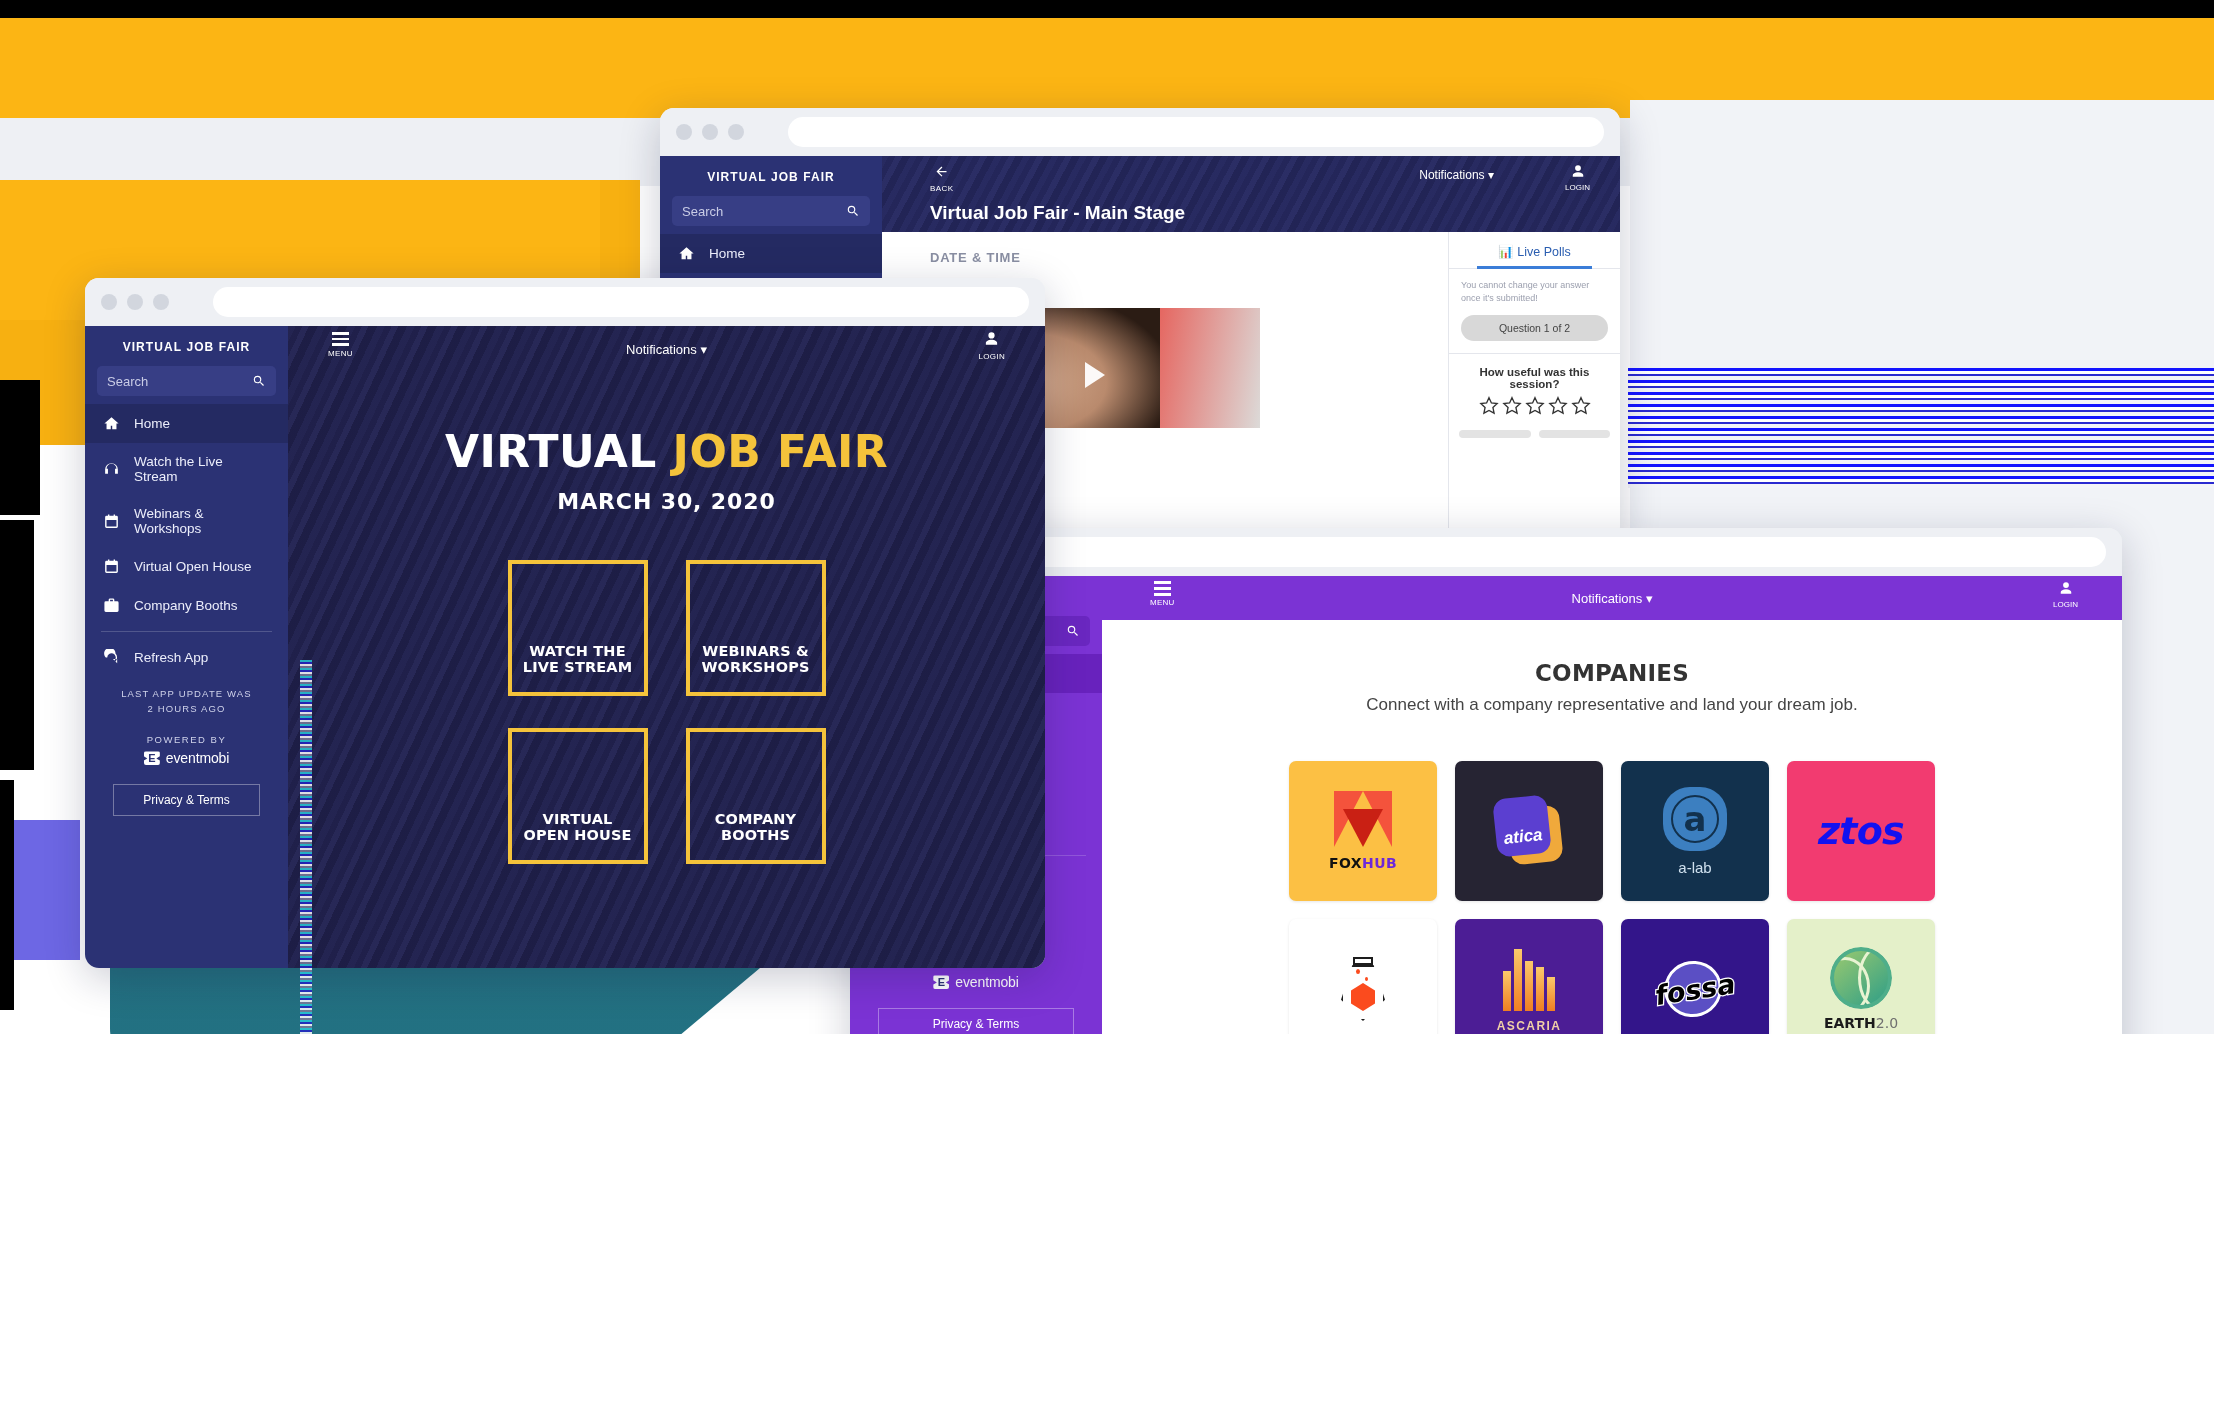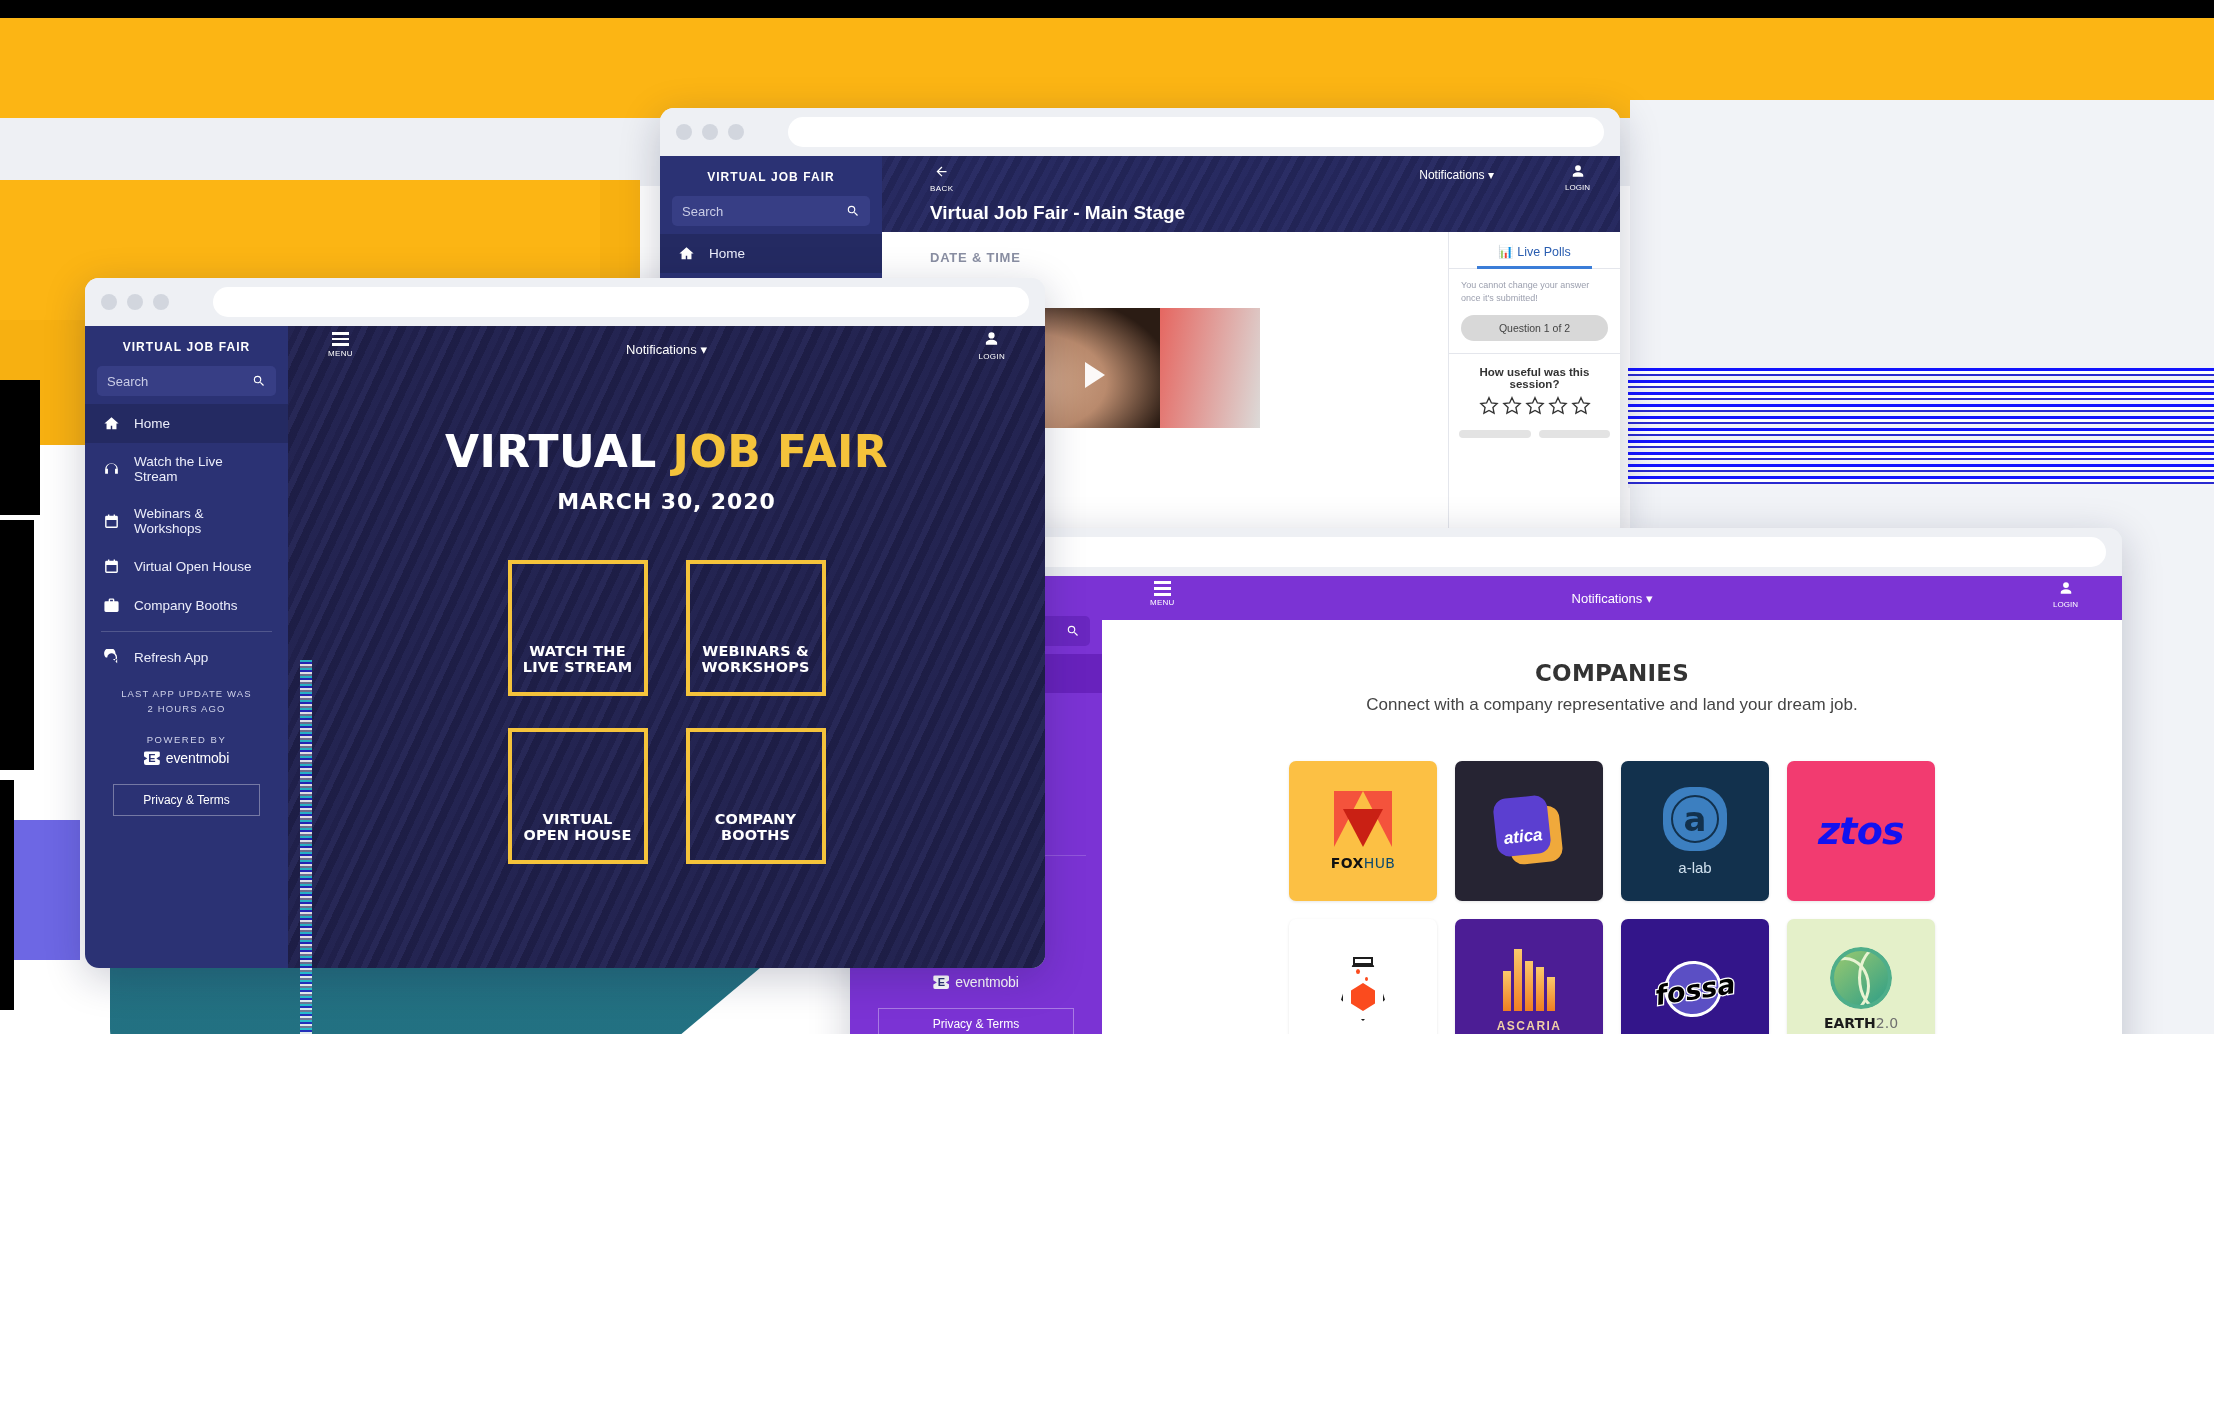--- a/index.html
+++ b/index.html
@@ -294,21 +294,21 @@
   
   .logo-fox { width: 58px; height: 56px; position: relative; }
   .logo-fox .l { position:absolute; left:0; top:0; width:0; height:0;
     border-left: 29px solid #f4533c; border-bottom: 56px solid transparent;}
   .logo-fox .r { position:absolute; right:0; top:0; width:0; height:0;
     border-right: 29px solid #f4533c; border-bottom: 56px solid transparent;}
   .logo-fox .c { position:absolute; left:50%; top:18px; transform:translateX(-50%);
     width:0;height:0; border-left:20px solid transparent; border-right:20px solid transparent;
     border-top: 38px solid #c92014;}
   .fox-txt { font-family:"DejaVu Sans", sans-serif; font-size: 14px; letter-spacing:.03em;}
-  .fox-txt b { color:#111; } .fox-txt span { color:#0c4a6e; font-weight: 400;}
+  .fox-txt b { color:#111; } .fox-txt span { color:#6d28d9; font-weight: 700;}
 
   .logo-atica { width: 72px; height: 72px; position: relative;}
   .logo-atica .back {
     position:absolute; left: 16px; top: 12px; width: 52px; height: 56px;
     background: #F0A93B; border-radius: 13px; transform: rotate(-6deg);
   }
   .logo-atica .front {
     position:absolute; left: 2px; top: 2px; width: 54px; height: 58px;
     background: #5b3fd0; border-radius: 13px; transform: rotate(-6deg);
     display:flex; align-items:flex-end; justify-content:center; padding-bottom:8px;

